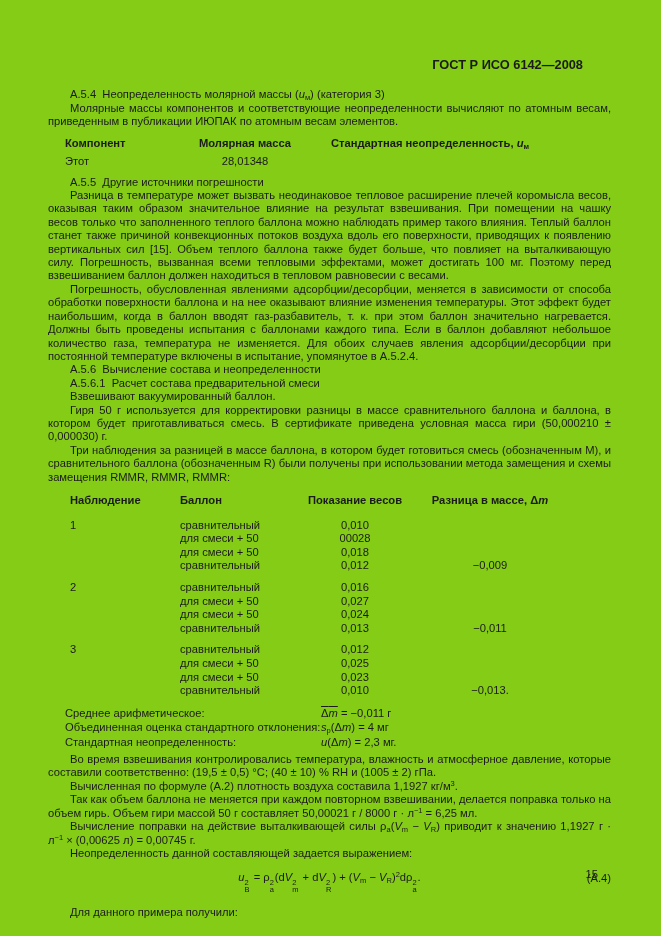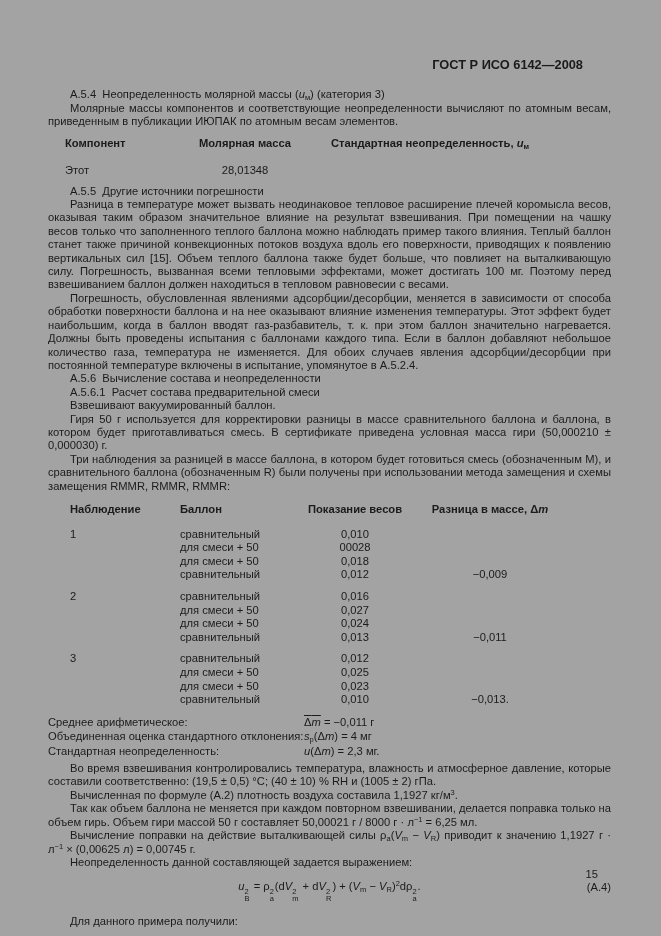--- a/index.html
+++ b/index.html
@@ -1,19 +1,19 @@
 <!DOCTYPE html>
 <html><head>
 <meta charset="utf-8">
 <style>
   html,body{margin:0;padding:0;background:#ffffff;}
   .page{
     position:relative;
     width:661px;height:936px;
-    background:#a3a3a3;
+    background:#84cc16;
     box-sizing:border-box;
     padding:58px 50px 0 48px;
     font-family:"Liberation Sans",sans-serif;
     font-size:11.2px;
     line-height:13.4px;
     color:#1b1b1b;
     overflow:hidden;
   }
   i{font-style:italic;}
   sub{font-size:7.5px;vertical-align:-2px;line-height:0;}
@@ -22,30 +22,30 @@
   .st{display:inline-flex;flex-direction:column;align-items:flex-start;
       font-size:7.5px;line-height:6.5px;vertical-align:-4px;margin:0 1px 0 0;}
   .doc-header{text-align:right;font-weight:bold;font-size:12.8px;padding-right:28px;}
   .hb{font-weight:normal;margin:0;text-indent:22px;text-align:left;}
   .p{margin:0;text-align:justify;text-indent:22px;}
   .mt17{margin-top:17px;}
   .mt3{margin-top:3px;}
   
   .t1{margin:7px 0 7px 17px;}
   .t1 .tr{display:grid;grid-template-columns:120px 120px 250px;line-height:15px;}
-  .t1 .th{font-weight:bold;margin-bottom:12px;}
+  .t1 .th{font-weight:bold;margin-bottom:3px;}
   .t1 .c2,.t1 .c3{text-align:center;}
   
   .t2{margin:10px 0 2px 22px;}
   .t2 .tr{display:grid;grid-template-columns:110px 120px 110px 160px;line-height:13.6px;}
   .t2 .th{font-weight:bold;margin-bottom:11px;}
   .t2 .c3,.t2 .c4{text-align:center;}
   .t2 .group{margin-bottom:8px;}
   
-  .sum{display:flex;line-height:14.8px;}
+  .sum{margin-left:17px;display:flex;line-height:14.8px;}
   .sum .lbl{width:256px;flex:none;}
   
   .formula{position:relative;text-align:center;margin:11px 0 13px;}
   .formula .flabel{position:absolute;right:0;top:1px;}
   .page-num{position:absolute;top:868px;right:63px;}
 </style>
 </head>
 <body>
 
 <div class="page">

